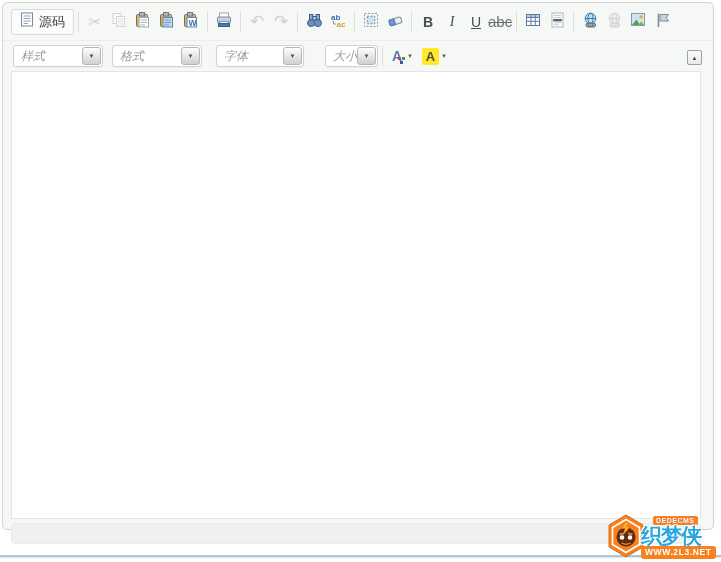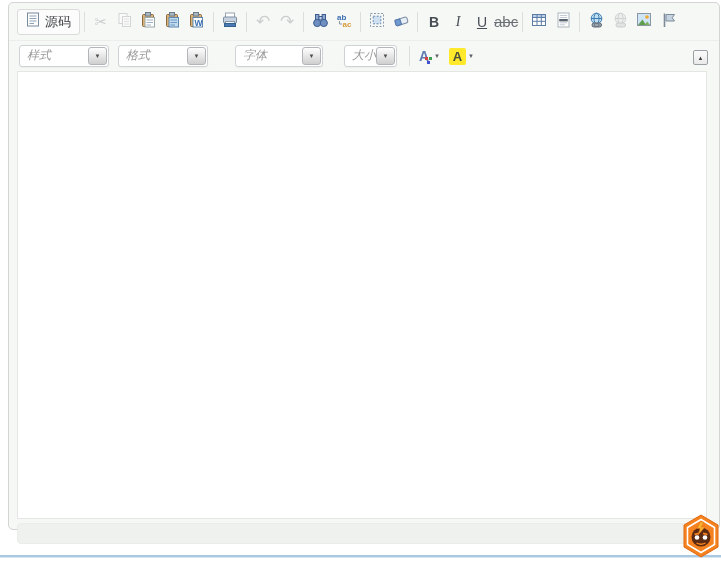--- a/index.html
+++ b/index.html
@@ -2,21 +2,21 @@
 <html><head>
 <meta charset="utf-8">
 <style>
   * { margin:0; padding:0; box-sizing:border-box; }
   html,body { width:721px; height:562px; background:#ffffff; overflow:hidden;
     font-family:"Liberation Sans","DejaVu Sans",sans-serif; }
   body { position:relative; }
 
   
   .editor-frame{
-    position:absolute; left:8px; top:2px; width:712px; height:528px;
+    position:absolute; left:2px; top:2px; width:712px; height:528px;
     border:1px solid #d2d5d2; border-radius:5px; background:#f6f8f6;
   }
   .tb-row1{ height:38px; display:flex; align-items:center; padding:0 8px;
     border-bottom:1px solid #ededed; }
   .tb-row2{ height:30px; display:flex; align-items:center; padding:0 10px; position:relative; }
 
   .tb-btn{ min-width:24px; height:24px; display:flex; align-items:center; justify-content:center;
     border-radius:3px; cursor:pointer; }
   .tb-sep{ width:1px; height:20px; background:#dcdedc; margin:0 4px; }
   .disabled{ opacity:.42; filter:grayscale(80%); }
@@ -28,21 +28,21 @@
   .glyph{ font-size:15px; line-height:1; color:#8a96a2; }
 
   .txt-ic{ font-size:14px; color:#474d54; line-height:1; }
   .txt-ic.b{ font-weight:bold; }
   .txt-ic.i{ font-style:italic; font-family:"Liberation Serif","DejaVu Serif",serif; }
   .txt-ic.u{ text-decoration:underline; }
   .txt-ic.s{ font-size:15px; text-decoration:line-through; color:#6b7076; }
 
   
   .dd{ height:22px; background:#fff; border:1px solid #d0d3d6; border-radius:3px;
-    display:flex; align-items:flex-start; justify-content:space-between;
+    display:flex; align-items:center; justify-content:space-between;
     padding:1px 1px 1px 7px; cursor:pointer; box-shadow:0 1px 1px rgba(0,0,0,.04); }
   .dd .ph{ font-size:12px; font-style:italic; color:#9a9a9a; }
   .dd .arrow-btn{ width:19px; height:18px; border:1px solid #b3b6b9; border-radius:3px;
     background:linear-gradient(#fefefe,#cfcfcf); display:flex; align-items:center;
     justify-content:center; font-size:6px; color:#4a4d50; }
 
   .color-btn{ display:flex; align-items:center; gap:2px; padding:1px 2px; cursor:pointer; }
   .color-btn .caret{ font-size:6px; color:#5a6066; }
   .fg-A{ position:relative; width:16px; height:17px; font-size:14px; font-weight:bold;
     color:#5d7bb0; text-align:center; }
@@ -303,31 +303,31 @@
     </div>
   </div>
 
   <div class="tb-row2">
 
     <div class="dd" style="width:90px; margin-right:9px">
       <span class="ph">样式</span>
       <span class="arrow-btn">▼</span>
     </div>
 
-    <div class="dd" style="width:90px; margin-right:27px">
+    <div class="dd" style="width:90px; margin-right:14px">
       <span class="ph">格式</span>
       <span class="arrow-btn">▼</span>
     </div>
 
     <div class="dd" style="width:88px; margin-right:21px">
       <span class="ph">字体</span>
       <span class="arrow-btn">▼</span>
     </div>
 
-    <div class="dd" style="width:53px; margin-right:8px">
+    <div class="dd" style="width:53px; ">
       <span class="ph">大小</span>
       <span class="arrow-btn">▼</span>
     </div>
 
     <div class="tb-sep"></div>
 
     <div class="color-btn">
       <span class="fg-A">
         <span>A</span>
         <span class="sw" style="left:9px; top:9px;  background:#d44040"></span>
@@ -362,13 +362,18 @@
       <polygon points="20,5.5 33.5,13.5 33.5,30.5 20,38.5 6.5,30.5 6.5,13.5" fill="none" stroke="#ffffff" stroke-width="1.6"></polygon>
       <circle cx="20" cy="23" r="9.5" fill="#5a2a12"></circle>
       <path d="M19 8 L23 8 L20.5 13 L24 13 L17 21 L19 14.5 L16 14.5 Z" fill="#f8b030" stroke="#e06a10" stroke-width=".5"></path>
       <rect x="13.5" y="19" width="4.5" height="1.8" fill="#f5821f" transform="rotate(-12 15.7 19.9)"></rect>
       <rect x="22" y="19" width="4.5" height="1.8" fill="#f5821f" transform="rotate(12 24.2 19.9)"></rect>
       <circle cx="16" cy="23.5" r="2.3" fill="#ffffff"></circle>
       <circle cx="24" cy="23.5" r="2.3" fill="#ffffff"></circle>
       <path d="M15.5 29 Q20 31.5 24.5 29" stroke="#f5821f" stroke-width="1.4" fill="none"></path>
     </svg>
   </span>
+  <span class="wm-text">
+    <span class="wm-badge">DEDECMS</span>
+    <span class="wm-title">织梦侠</span>
+    <span class="wm-url">WWW.2L3.NET</span>
+  </span>
 </div>
 
 </body></html>

